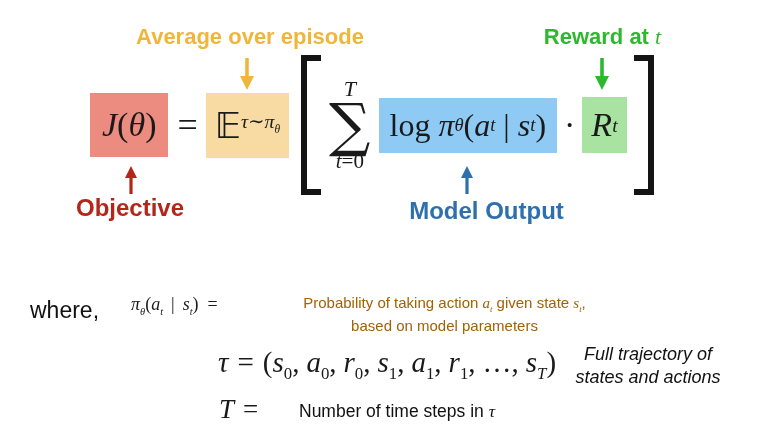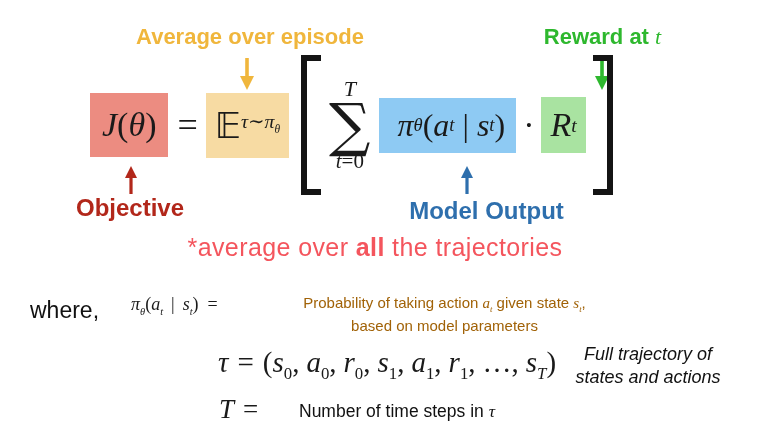--- a/index.html
+++ b/index.html
@@ -94,20 +94,21 @@
 
     <span class="bracket bracket-left"></span>
 
     <span class="sum">
       <span class="sum-top mi">T</span>
       <span class="sum-sym">∑</span>
       <span class="sum-bot"><span class="mi">t</span><span>=0</span></span>
     </span>
 
     <span class="box box-blue">
+        <span class="mu">log</span>
         <span class="sp"></span>
         <span class="mi">π</span>
         <sub class="mi">θ</sub>
         <span class="mu">(</span>
         <span class="mi">a</span>
         <sub class="mi">t</sub>
         <span class="mu bar">|</span>
         <span class="mi">s</span>
         <sub class="mi">t</sub>
         <span class="mu">)</span>
@@ -128,21 +129,20 @@
       <polygon points="4,12 16,12 10,0" fill="#b2271a"></polygon>
   </svg>
   <svg class="arrow" style="left:457px;top:166px" width="20" height="29" viewBox="0 0 20 29">
     <line x1="10" y1="28" x2="10" y2="10" stroke="#2e6fad" stroke-width="3.2"></line>
       <polygon points="4,12 16,12 10,0" fill="#2e6fad"></polygon>
   </svg>
 
   <div class="botlabel objective-label">Objective</div>
   <div class="botlabel model-label">Model Output</div>
 
-  <div class="pink-note"><span>*average over </span><b>all</b><span> the trajectories</span></div>
 
   <div class="where-label">where,</div>
 
   <div class="pi-lhs"><span class="mi">π</span><sub class="mi">θ</sub><span class="mu">(</span><span class="mi">a</span><sub class="mi">t</sub><span class="mu bar">|</span><span class="mi">s</span><sub class="mi">t</sub><span class="mu">)</span><span class="eq2">=</span></div>
 
   <div class="pi-desc">
     <div><span>Probability of taking action </span><span class="mi">a</span><sub class="mi">t</sub><span> given state </span><span class="mi">s</span><sub class="mi">t</sub><span>,</span></div>
     <div>based on model parameters</div>
   </div>
 

